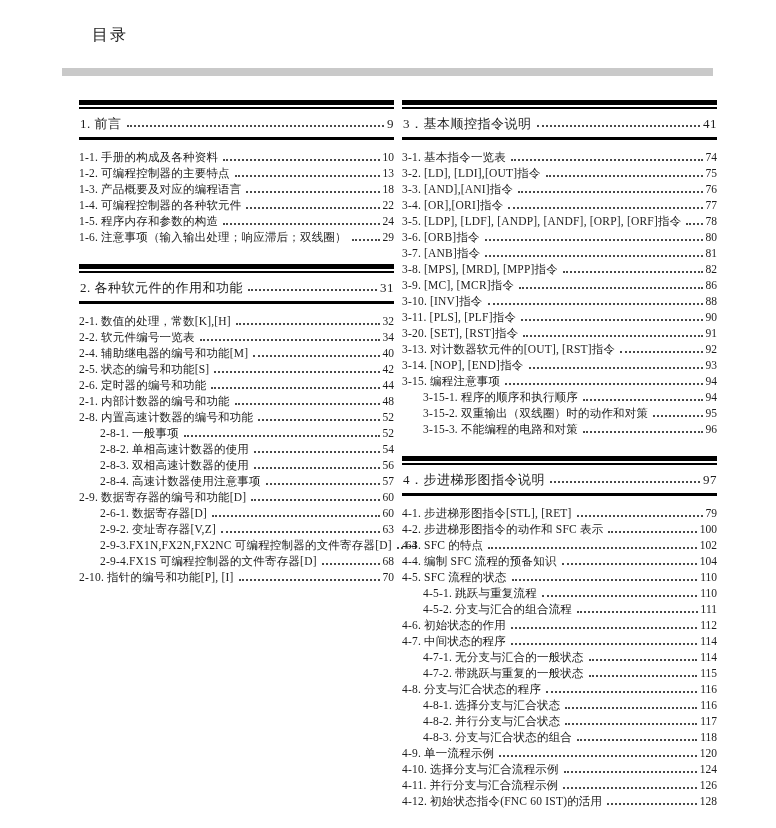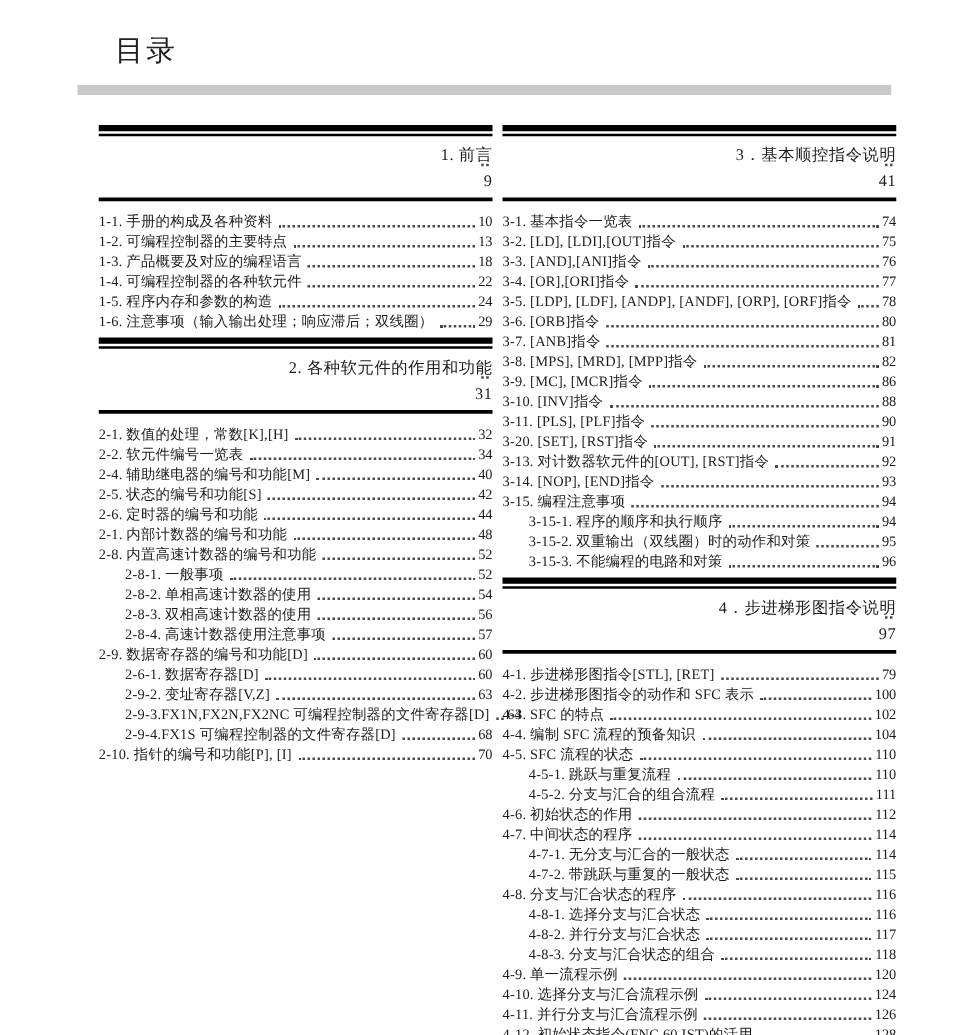--- a/index.html
+++ b/index.html
@@ -12,57 +12,56 @@
     width: 776px;
     height: 828px;
     overflow: hidden;
     font-family: "Liberation Serif", "DejaVu Serif", serif;
     color: #1c1c1c;
   }
   .doc-title {
     position: absolute;
     left: 92px;
     top: 25px;
-    font-size: 23px;
+    font-size: 16px;
     letter-spacing: 2px;
     color: #222;
   }
   .title-rule {
     position: absolute;
     left: 62px;
     top: 68px;
     width: 651px;
     height: 8px;
   }
   .columns {
     position: absolute;
     left: 79px;
     top: 100px;
     display: flex;
     gap: 8px;
   }
   .col { width: 315px; }
 
   .toc-section { margin-top: 0; }
-  .toc-section + .toc-section { margin-top: 5px; }
+  .toc-section + .toc-section { margin-top: 20px; }
 
   .dbar {
     height: 2px;
     border-top: 5px solid #000;
     border-bottom: 2px solid #000;
   }
   .sec-row {
     display: flex;
     align-items: flex-end;
     font-size: 13px;
     line-height: 15px;
     padding: 7px 0 6px 1px;
     letter-spacing: 0.5px;
     white-space: nowrap;
-    flex-direction: column;
   }
   .underbar { border-bottom: 3px solid #000; }
   .items { padding-top: 8px; }
 
   .toc-row {
     display: flex;
     align-items: flex-end;
     font-size: 11.5px;
     line-height: 14px;
     height: 16px;

